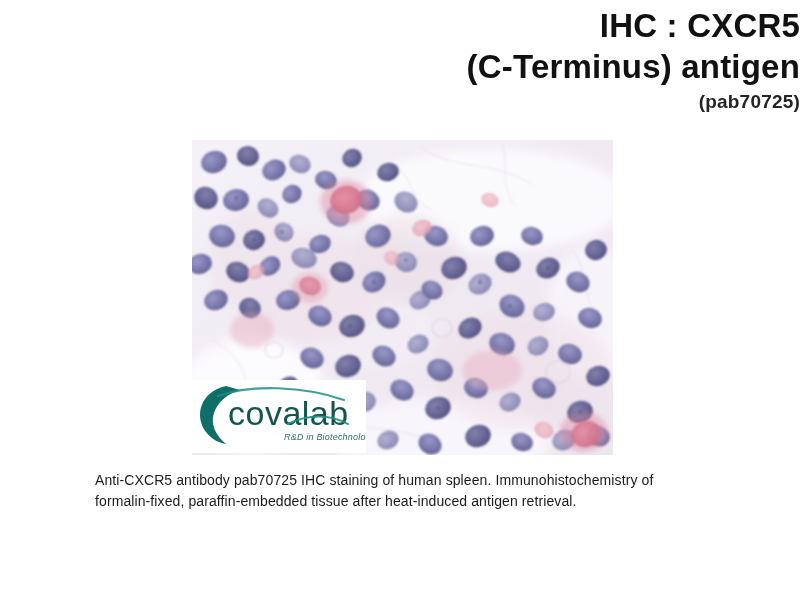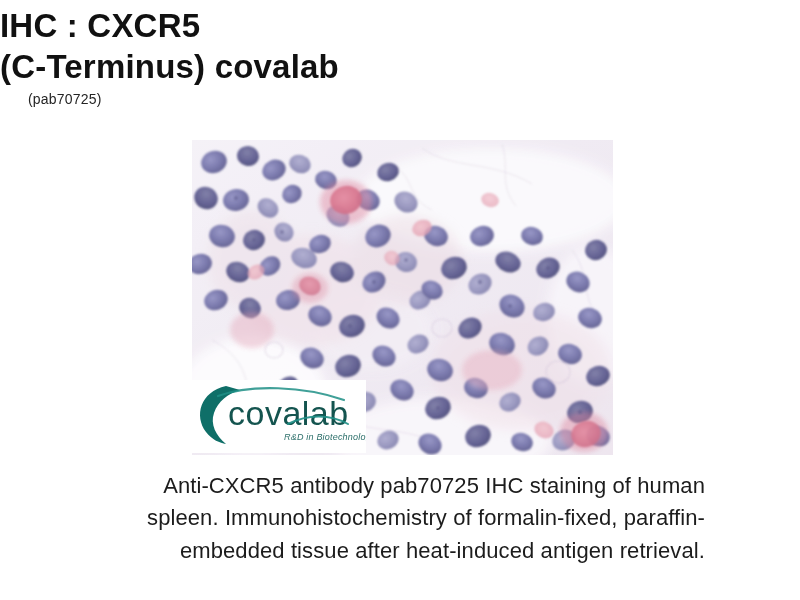--- a/index.html
+++ b/index.html
@@ -23,33 +23,33 @@
     position: relative;
     display: flex;
     flex-direction: column;
     align-items: center;
     background: #ffffff;
   }
 
   
   .title-block {
     width: 100%;
-    text-align: left;
+    text-align: right;
     padding-top: 6px;
   }
   .title-line {
     font-size: 33px;
     font-weight: bold;
     line-height: 1.24;
     letter-spacing: 0.2px;
     color: #111111;
   }
   .catalog-line {
-    font-size: 14px;
-    font-weight: normal;
+    font-size: 19px;
+    font-weight: bold;
     color: #242424;
     margin-top: 3px;
     letter-spacing: 0.2px;
     margin-left: 28px;
   }
 
   
   .figure-wrap {
     position: absolute;
     left: 192px;
@@ -84,35 +84,35 @@
     width: 100%;
     height: 100%;
   }
 
   
   .caption {
     position: absolute;
     left: 95px;
     top: 470px;
     width: 610px;
-    text-align: right;
-    font-size: 22px;
+    text-align: left;
+    font-size: 14px;
     line-height: 1.47;
     color: #1c1c1c;
     letter-spacing: 0.1px;
   }
 </style>
 </head>
 <body>
 
 <div class="page">
 
   <div class="title-block">
     <div class="title-line">IHC : CXCR5</div>
-    <div class="title-line">(C-Terminus) covalab</div>
+    <div class="title-line">(C-Terminus) antigen</div>
     <div class="catalog-line">(pab70725)</div>
   </div>
 
   <div class="figure-wrap">
 
     <div class="micrograph">
       <svg viewBox="0 0 421 315" preserveAspectRatio="none" aria-hidden="true">
         <defs>
           <radialGradient id="nuc" cx="40%" cy="35%" r="70%">
             <stop offset="0%" stop-color="#8d8cc0"></stop>

